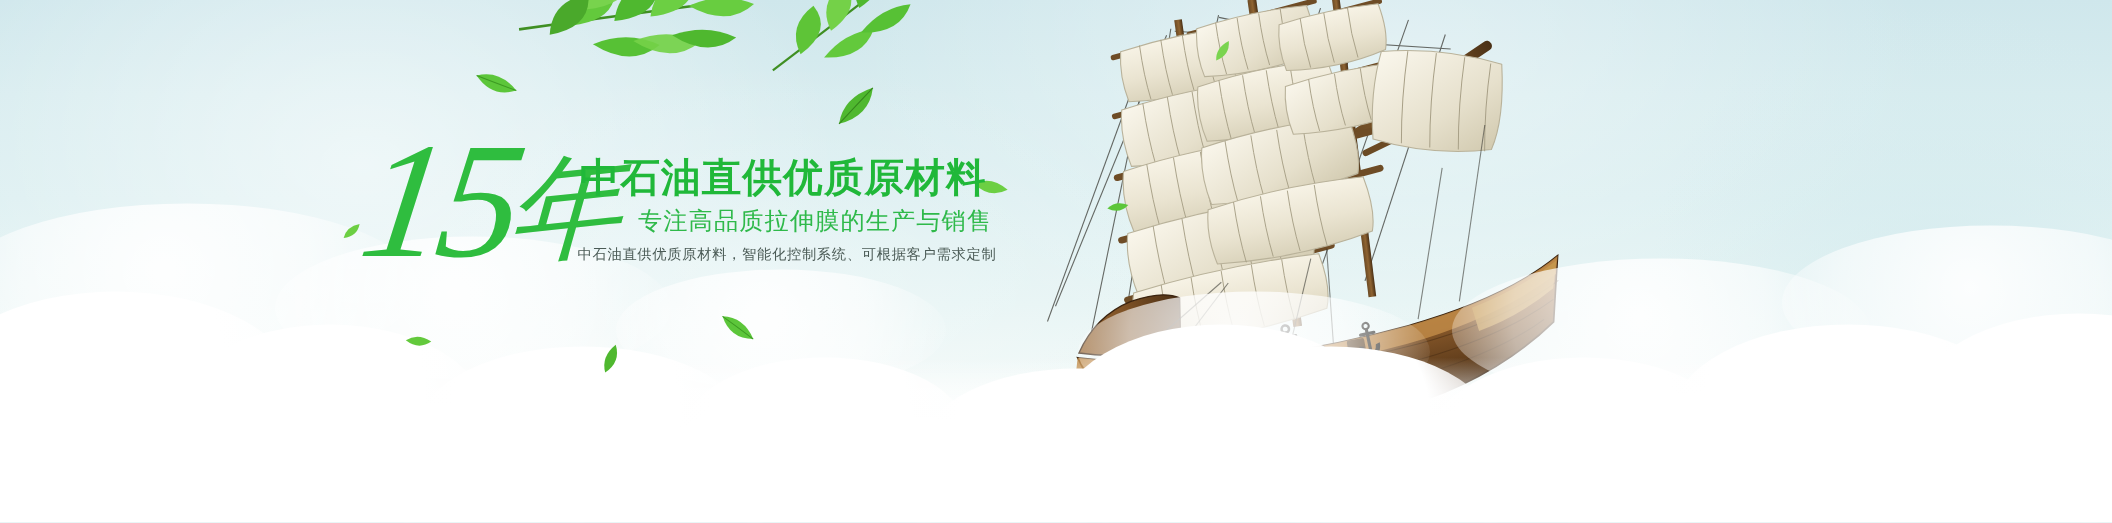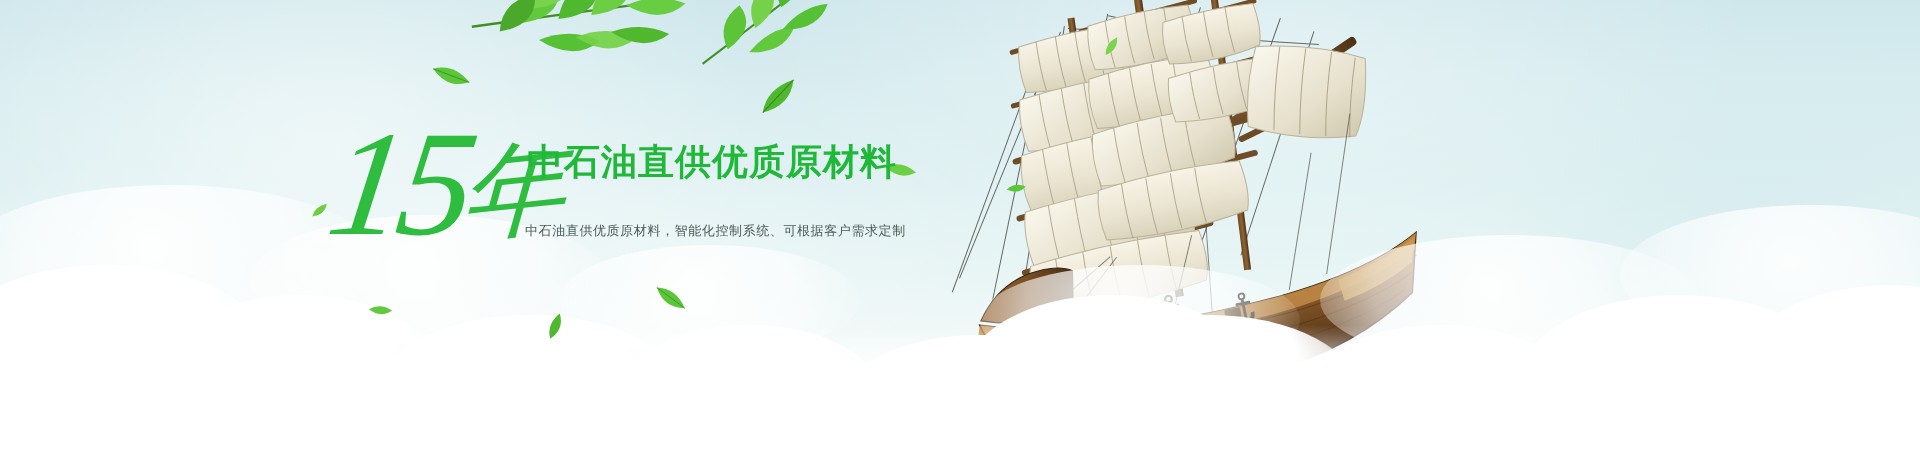--- a/index.html
+++ b/index.html
@@ -443,16 +443,17 @@
   </div>
   <div class="leaf" style="left:300px;top:200px;transform:rotate(-20deg) scale(.5);">
     <svg width="40" height="22" viewBox="0 0 40 22">
         <path d="M2 16 q12 -18 36 -14 q-12 20 -36 14 z" fill="#6ccf43"></path>
       </svg>
   </div>
 
   <div id="copy">
     <div id="years"><span>15</span><span class="yr">年</span></div>
     <div id="headline">中石油直供优质原材料</div>
+    <div id="subhead">专注高品质拉伸膜的生产与销售</div>
     <div id="caption">中石油直供优质原材料，智能化控制系统、可根据客户需求定制</div>
   </div>
 
 </div>
 
 </body></html>

